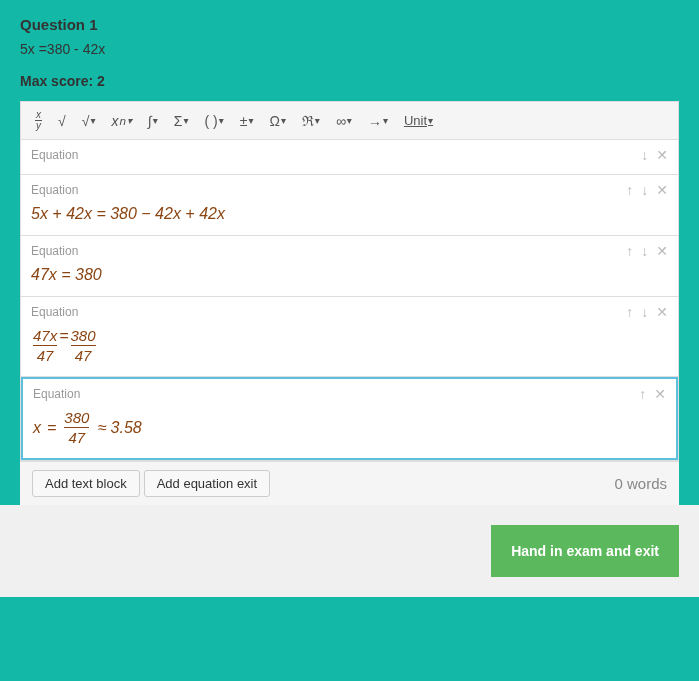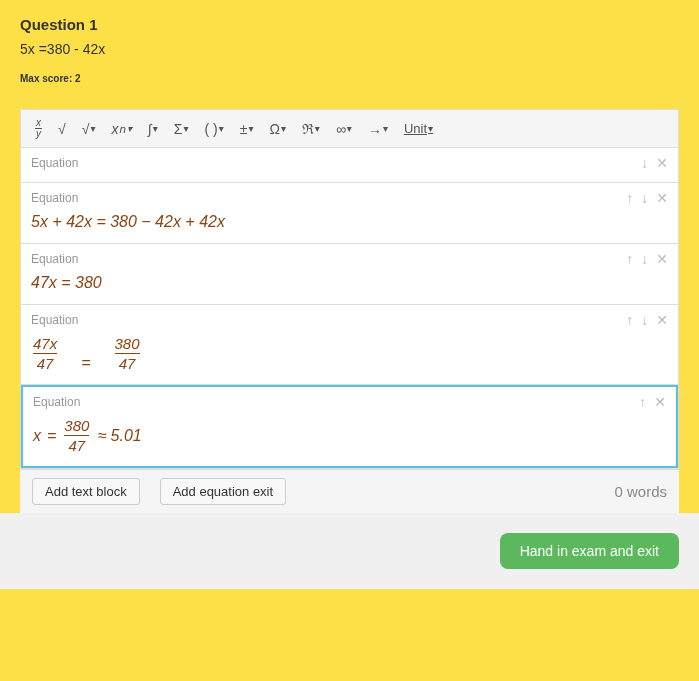--- a/index.html
+++ b/index.html
@@ -4,43 +4,43 @@
   <style>
     * { box-sizing: border-box; margin: 0; padding: 0; }
     body {
       font-family: Arial, sans-serif;
       font-size: 14px;
       background: #f0f0f0;
       width: 699px;
       min-height: 681px;
     }
     .page-container {
-      background: #fde047;
+      background: #14b8a6;
       width: 699px;
       min-height: 681px;
       position: relative;
     }
     .content-area {
       padding: 16px 20px 0 20px;
     }
     .question-title {
       font-size: 15px;
       font-weight: bold;
       margin-bottom: 8px;
       color: #333;
     }
     .question-equation {
       font-size: 14px;
       color: #333;
       margin-bottom: 16px;
     }
     .max-score {
-      font-size: 10px;
+      font-size: 14px;
       font-weight: bold;
-      margin-bottom: 25px;
+      margin-bottom: 12px;
       color: #333;
     }
     .toolbar {
       background: #f5f5f5;
       border: 1px solid #ddd;
       border-bottom: none;
       padding: 6px 10px;
       display: flex;
       align-items: center;
       gap: 8px;
@@ -120,21 +120,21 @@
     .bottom-bar {
       background: #f5f5f5;
       border-top: 1px solid #ddd;
       padding: 8px 12px;
       display: flex;
       align-items: center;
       justify-content: space-between;
     }
     .bottom-bar-left {
       display: flex;
-      gap: 20px;
+      gap: 4px;
     }
     .add-btn {
       background: #f8f8f8;
       border: 1px solid #ccc;
       padding: 5px 12px;
       font-size: 13px;
       cursor: pointer;
       border-radius: 3px;
       color: #333;
     }
@@ -146,24 +146,24 @@
       background: #f0f0f0;
       padding: 20px 20px;
       display: flex;
       justify-content: flex-end;
       margin-top: 0;
     }
     .hand-in-btn {
       background: #5cb85c;
       color: #fff;
       border: none;
-      padding: 10px 20px;
-      font-size: 14px;
-      font-weight: normal;
-      border-radius: 8px;
+      padding: 18px 20px;
+      font-size: 14px;
+      font-weight: bold;
+      border-radius: 0;
       cursor: pointer;
     }
     .toolbar-unit {
       font-size: 13px;
       color: #555;
       text-decoration: underline;
     }
   </style>
 </head>
 <body>
@@ -228,21 +228,21 @@
         </div>
         <div class="eq-controls">
           <button class="eq-ctrl-btn" title="Move up">↑</button>
           <button class="eq-ctrl-btn" title="Move down">↓</button>
           <button class="eq-ctrl-btn" title="Remove">✕</button>
         </div>
       </div>
 
       <div class="equation-block">
         <div class="eq-label">Equation</div>
-        <div class="eq-content" style="display:flex;align-items:flex-end;gap:22px;">
+        <div class="eq-content" style="display:flex;align-items:flex-start;gap:0;">
           <span class="fraction">
             <span class="numer">47<i>x</i></span>
             <span class="denom">47</span>
           </span>
           <span>=</span>
           <span class="fraction">
             <span class="numer">380</span>
             <span class="denom">47</span>
           </span>
         </div>
@@ -255,21 +255,21 @@
 
       <div class="equation-block active">
         <div class="eq-label">Equation</div>
         <div class="eq-content" style="display:flex;align-items:center;gap:6px;">
           <i>x</i>
           <span>=</span>
           <span class="fraction">
             <span class="numer">380</span>
             <span class="denom">47</span>
           </span>
-          <span>≈ 5.01</span>
+          <span>≈ 3.58</span>
         </div>
         <div class="eq-controls">
           <button class="eq-ctrl-btn" title="Move up">↑</button>
           <button class="eq-ctrl-btn" title="Remove">✕</button>
         </div>
       </div>
 
     </div>
 
     <div class="bottom-bar">

